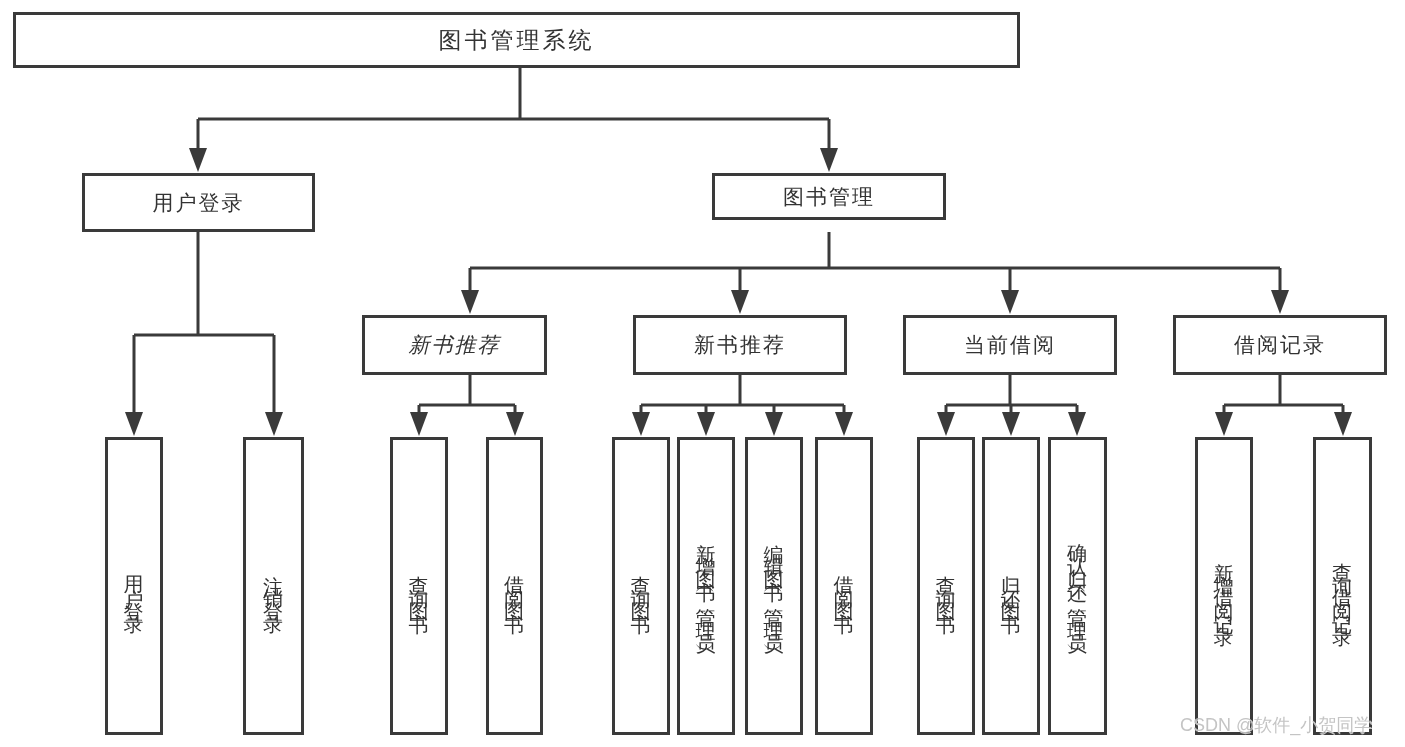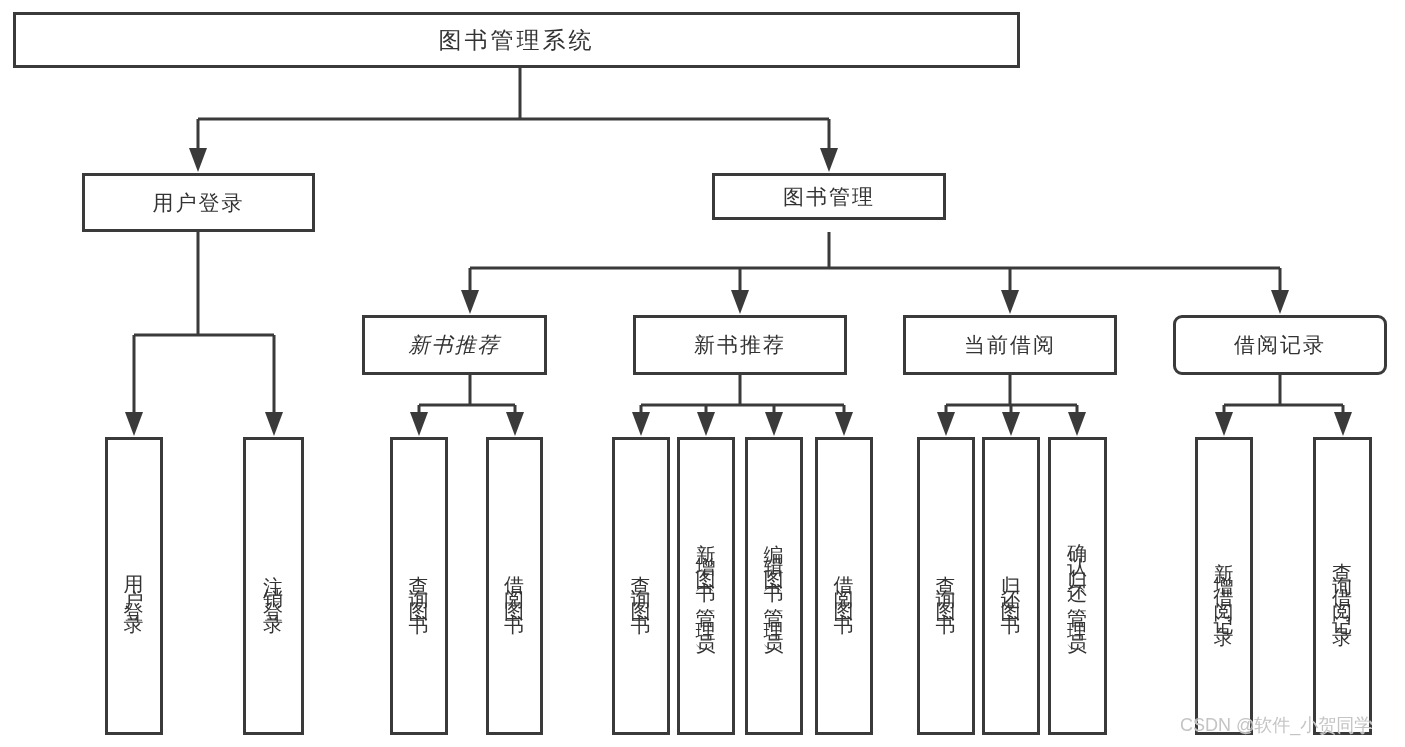--- a/index.html
+++ b/index.html
@@ -118,21 +118,21 @@
   </svg>
 
   <div class="node root-label" style="left:13px; top:12px; width:1007px; height:56px;">图书管理系统</div>
 
   <div class="node h-label" style="left:82px; top:173px; width:233px; height:59px;">用户登录</div>
   <div class="node h-label" style="left:712px; top:173px; width:234px; height:47px;">图书管理</div>
 
   <div class="node h-label" style="left:362px; top:315px; width:185px; height:60px;font-style:italic;">新书推荐</div>
   <div class="node h-label" style="left:633px; top:315px; width:214px; height:60px;">新书推荐</div>
   <div class="node h-label" style="left:903px; top:315px; width:214px; height:60px;">当前借阅</div>
-  <div class="node h-label" style="left:1173px; top:315px; width:214px; height:60px;border-radius:9px;">借阅记录</div>
+  <div class="node h-label" style="left:1173px; top:315px; width:214px; height:60px;">借阅记录</div>
 
   <div class="node leaf" style="left:105px; width:58px;">
     <span class="v-text">用户登录</span>
   </div>
   <div class="node leaf" style="left:243px; width:61px;">
     <span class="v-text">注销登录</span>
   </div>
 
   <div class="node leaf" style="left:390px; width:58px;">
     <span class="v-text">查询图书</span>

